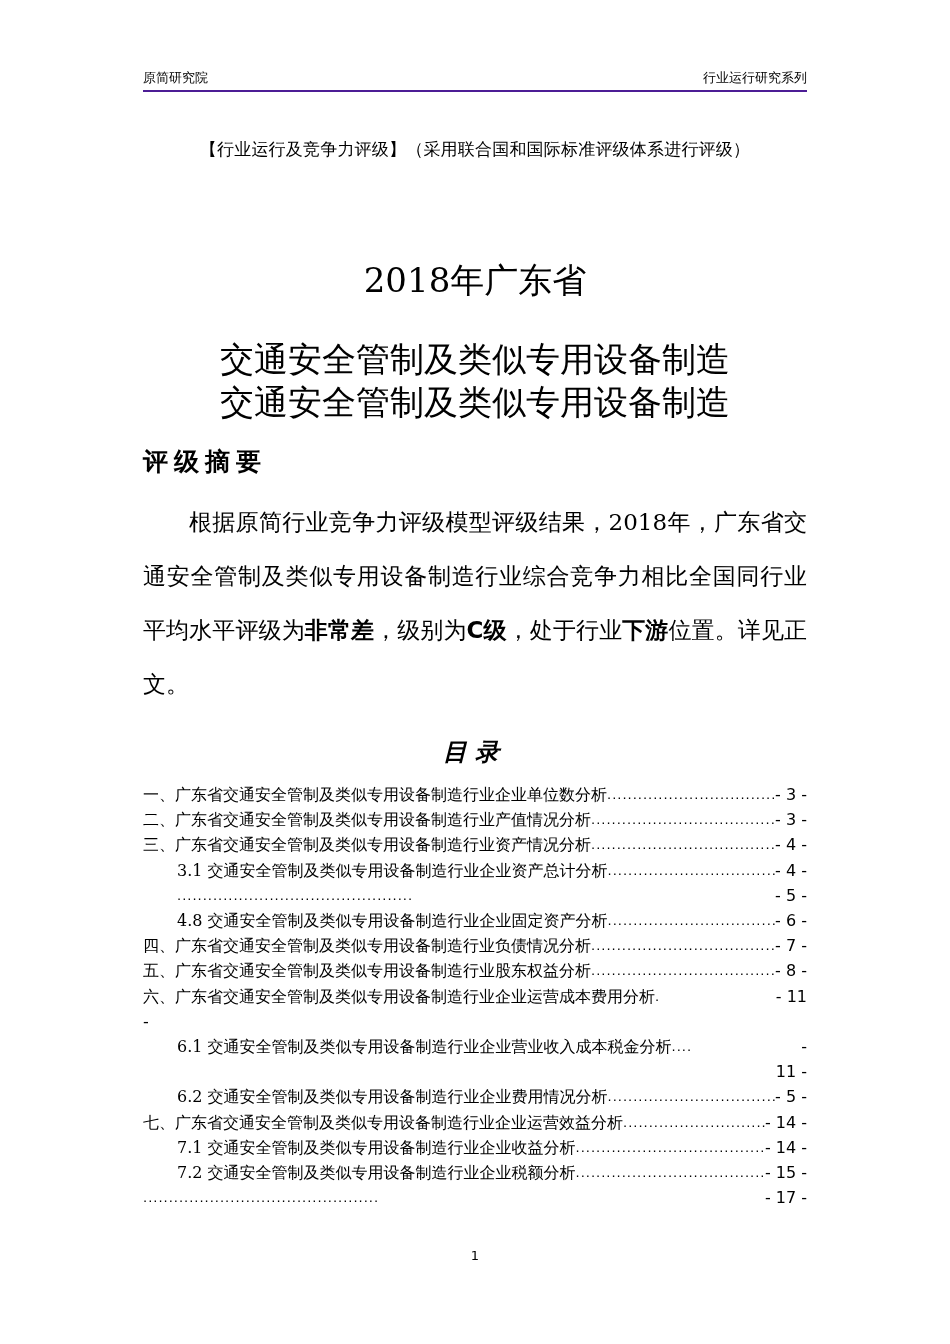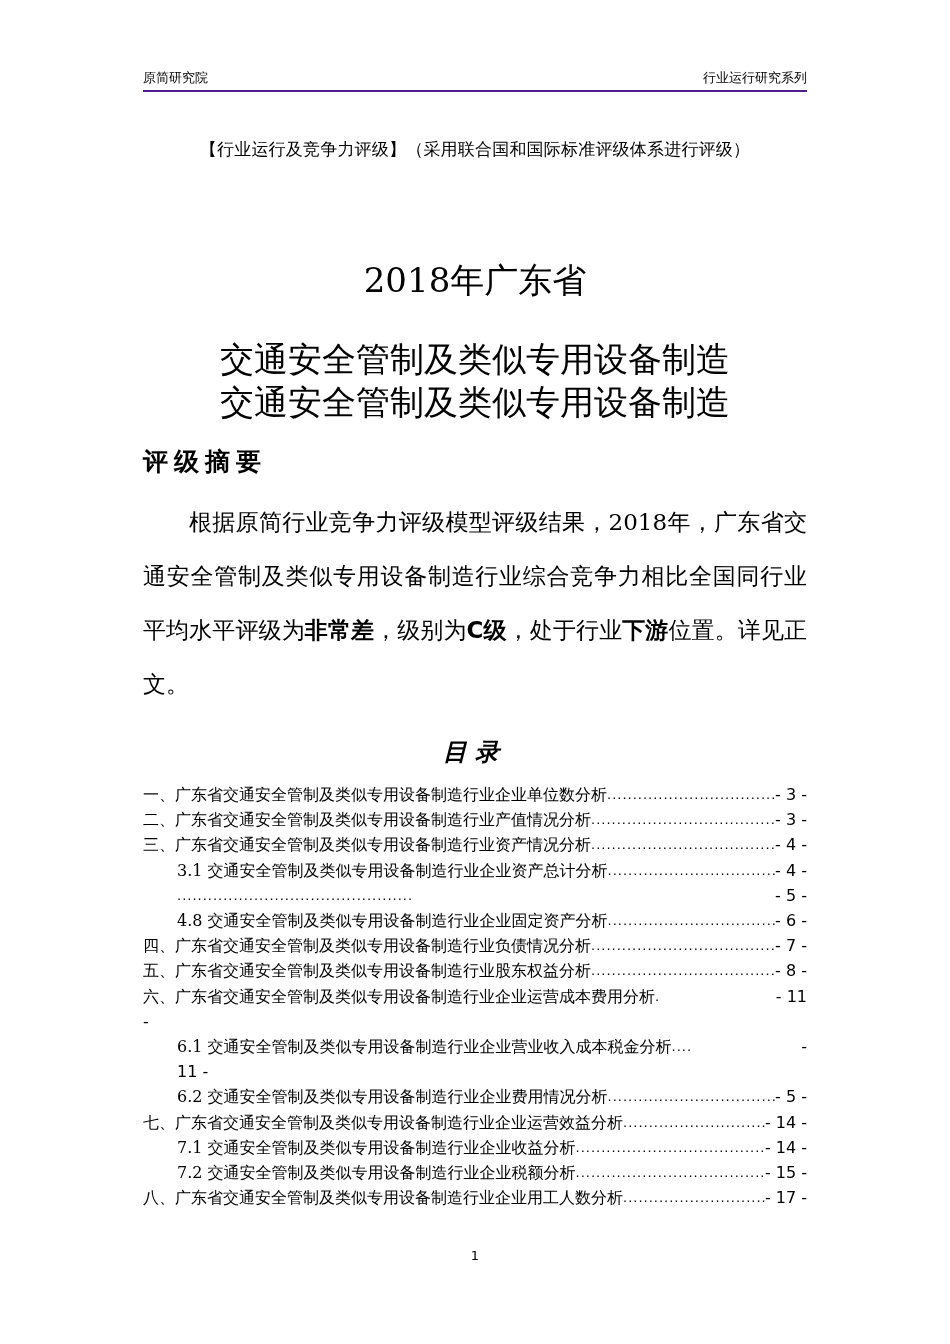--- a/index.html
+++ b/index.html
@@ -16,21 +16,21 @@
     .abstract { position: absolute; left: 143px; top: 495px; width: 664px; font-size: 23px; line-height: 54px; text-indent: 46px; text-align: justify; }
     .abstract b { font-family: "DejaVu Sans", "Liberation Sans", sans-serif; font-weight: bold; }
     .toc-heading { position: absolute; left: 143px; top: 736px; width: 664px; text-align: center; font-family: "DejaVu Sans", "Liberation Sans", sans-serif; font-weight: bold; font-size: 24px; letter-spacing: 8px; font-style: italic; }
     .toc { position: absolute; left: 143px; top: 782px; width: 664px; font-size: 16px; line-height: 25.2px; }
     .toc-row { display: flex; white-space: nowrap; }
     .toc-row.sub { padding-left: 34px; }
     .toc-row .txt { flex: 0 0 auto; }
     .toc-row .dots { flex: 1 1 auto; overflow: hidden; letter-spacing: 1px; font-family: "DejaVu Sans", sans-serif; font-size: 13px; }
     .toc-row .pg { flex: 0 0 auto; font-family: "DejaVu Sans", "Liberation Sans", sans-serif; }
     .toc-cont { white-space: nowrap; font-family: "DejaVu Sans", "Liberation Sans", sans-serif; }
-    .toc-cont.sub { padding-left: 34px; }
+    .toc-cont.sub { padding-left: 34px; text-align: right; }
     .page-num { position: absolute; left: 0; top: 1248px; width: 950px; text-align: center; font-size: 13px; font-family: "DejaVu Sans", sans-serif; }
   </style>
 </head>
 <body>
 
 <div class="header">
   <span class="left">原简研究院</span>
   <span class="right">行业运行研究系列</span>
 </div>
 
@@ -112,19 +112,18 @@
       <span class="txt">7.1 交通安全管制及类似专用设备制造行业企业收益分析</span>
       <span class="dots">..............................................</span>
       <span class="pg">- 14 -</span>
     </div>
   <div class="toc-row sub">
       <span class="txt">7.2 交通安全管制及类似专用设备制造行业企业税额分析</span>
       <span class="dots">..............................................</span>
       <span class="pg">- 15 -</span>
     </div>
   <div class="toc-row">
-      <span class="txt">八、广东省交通安全管制及类似专用设备制造行业企业用工人数分析</span>
       <span class="dots">..............................................</span>
       <span class="pg">- 17 -</span>
     </div>
 </div>
 
 <div class="page-num">1</div>
 
 </body></html>

